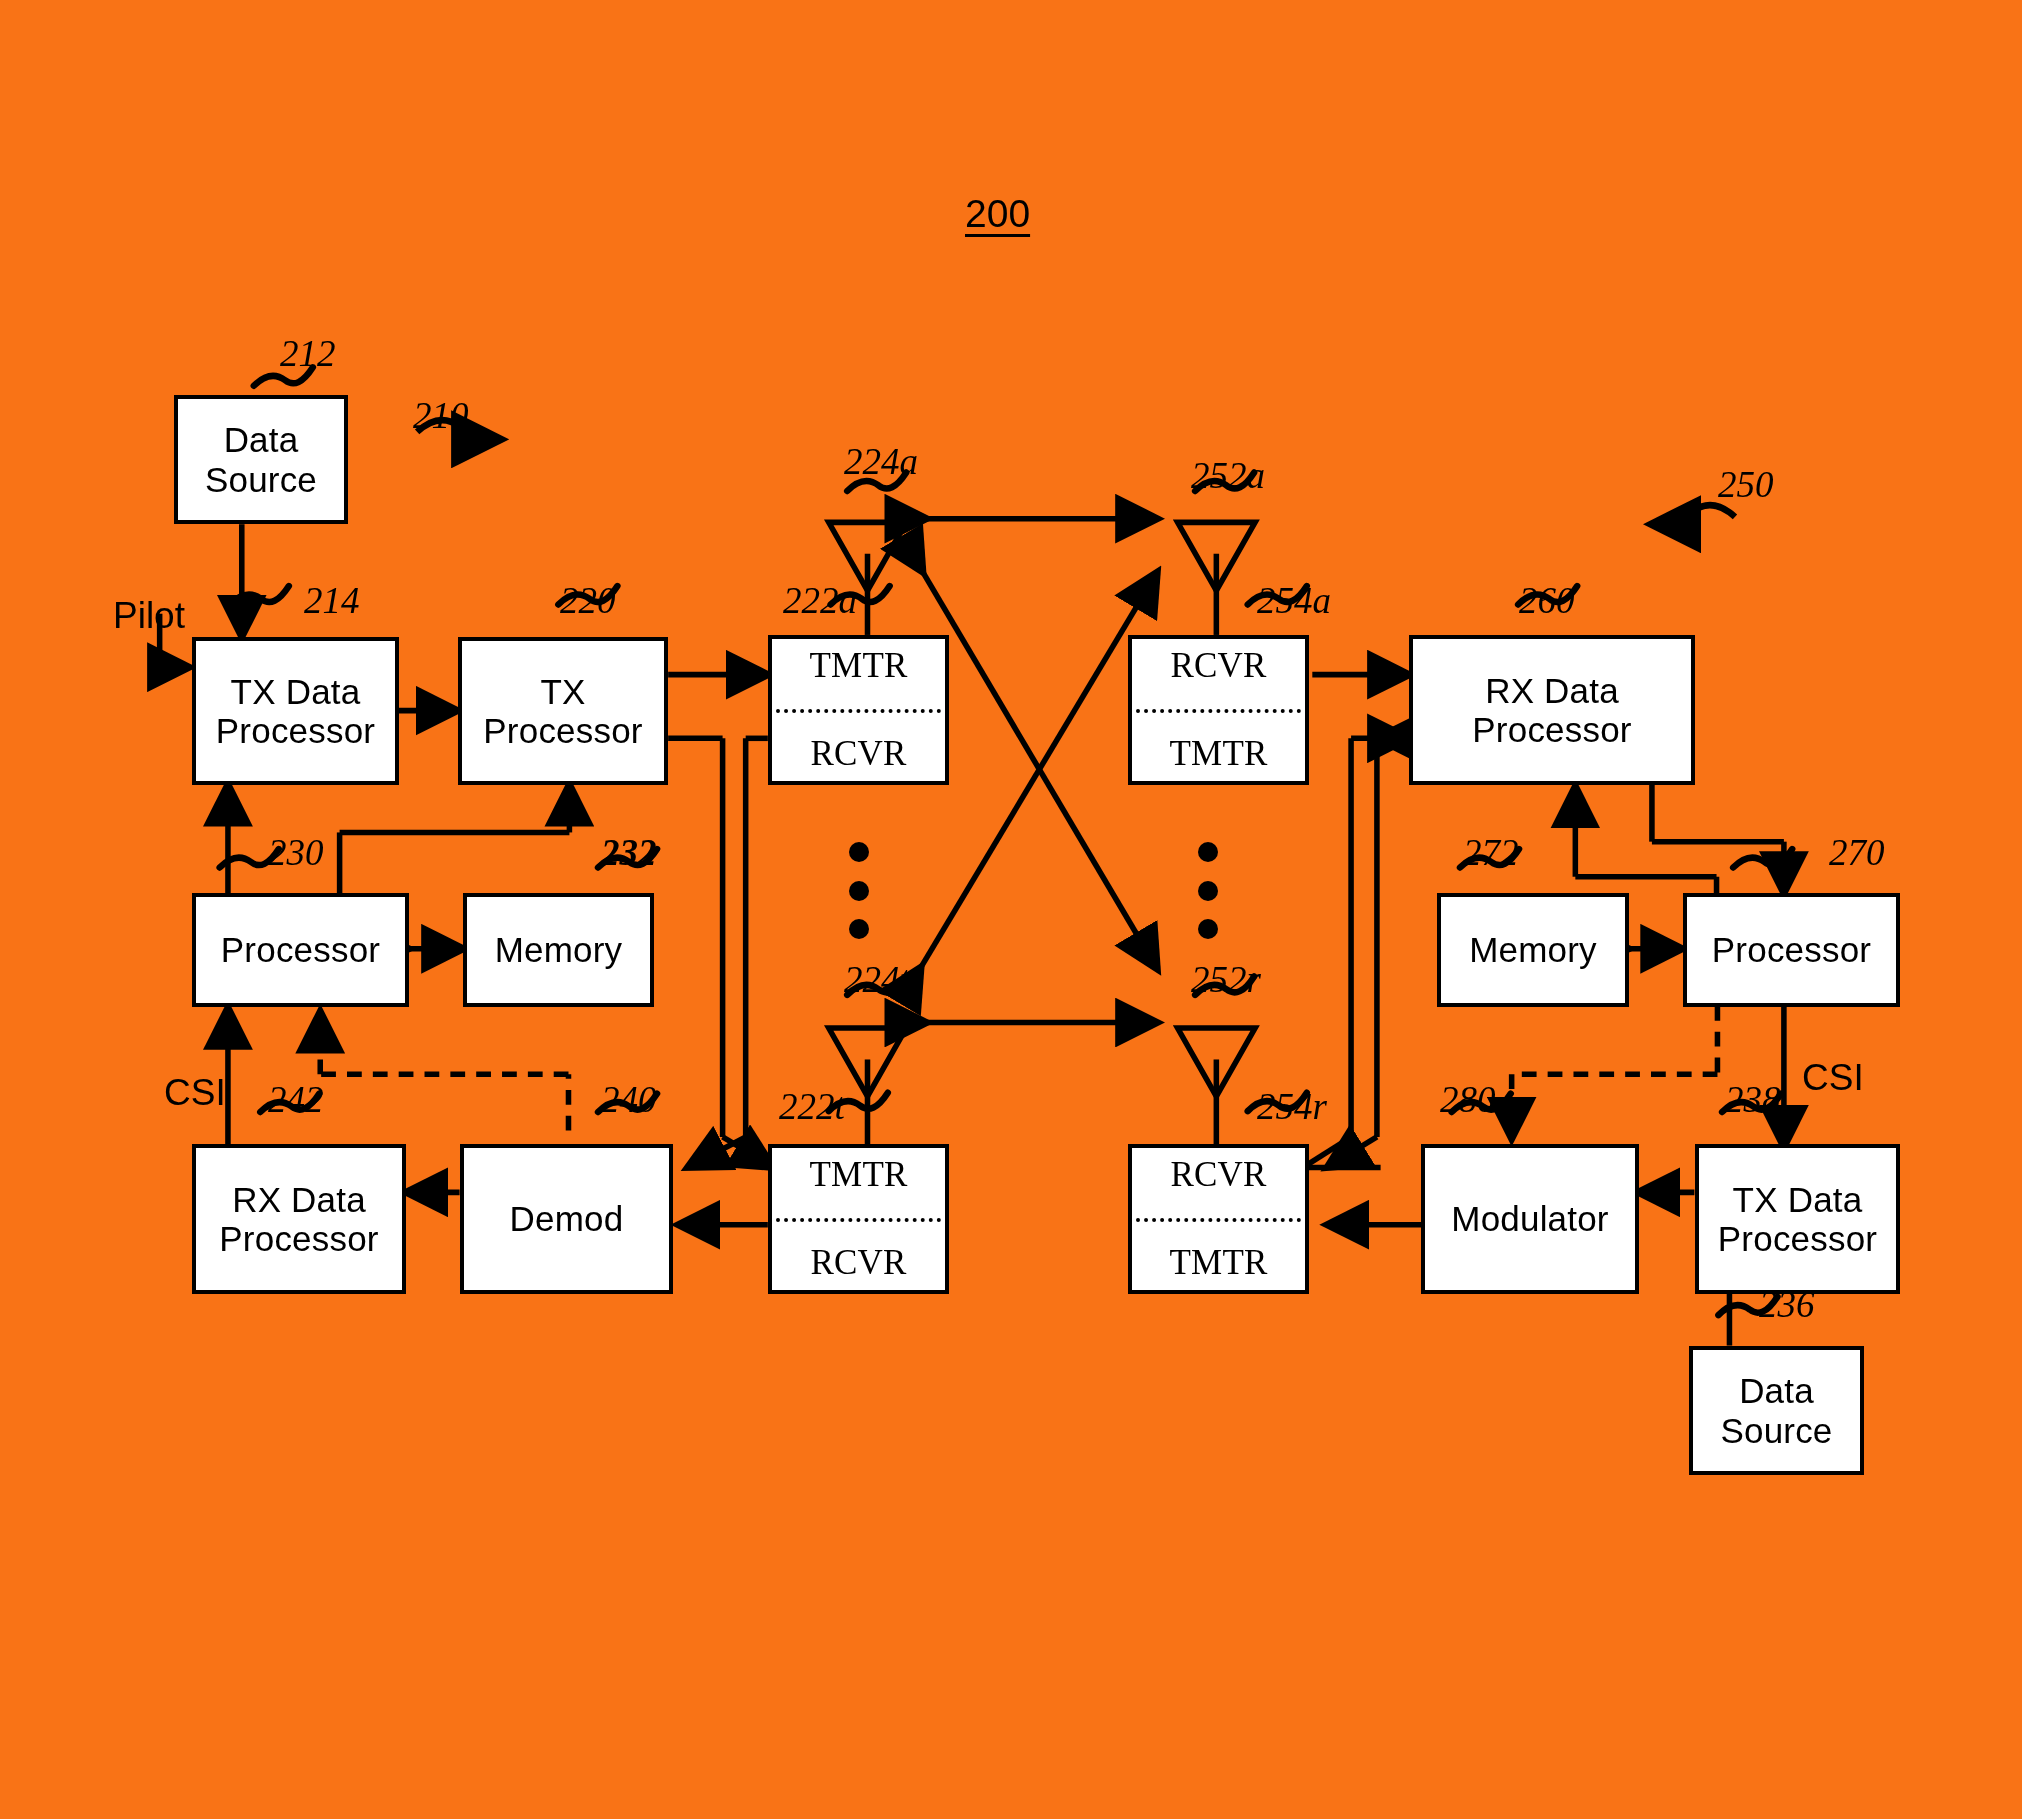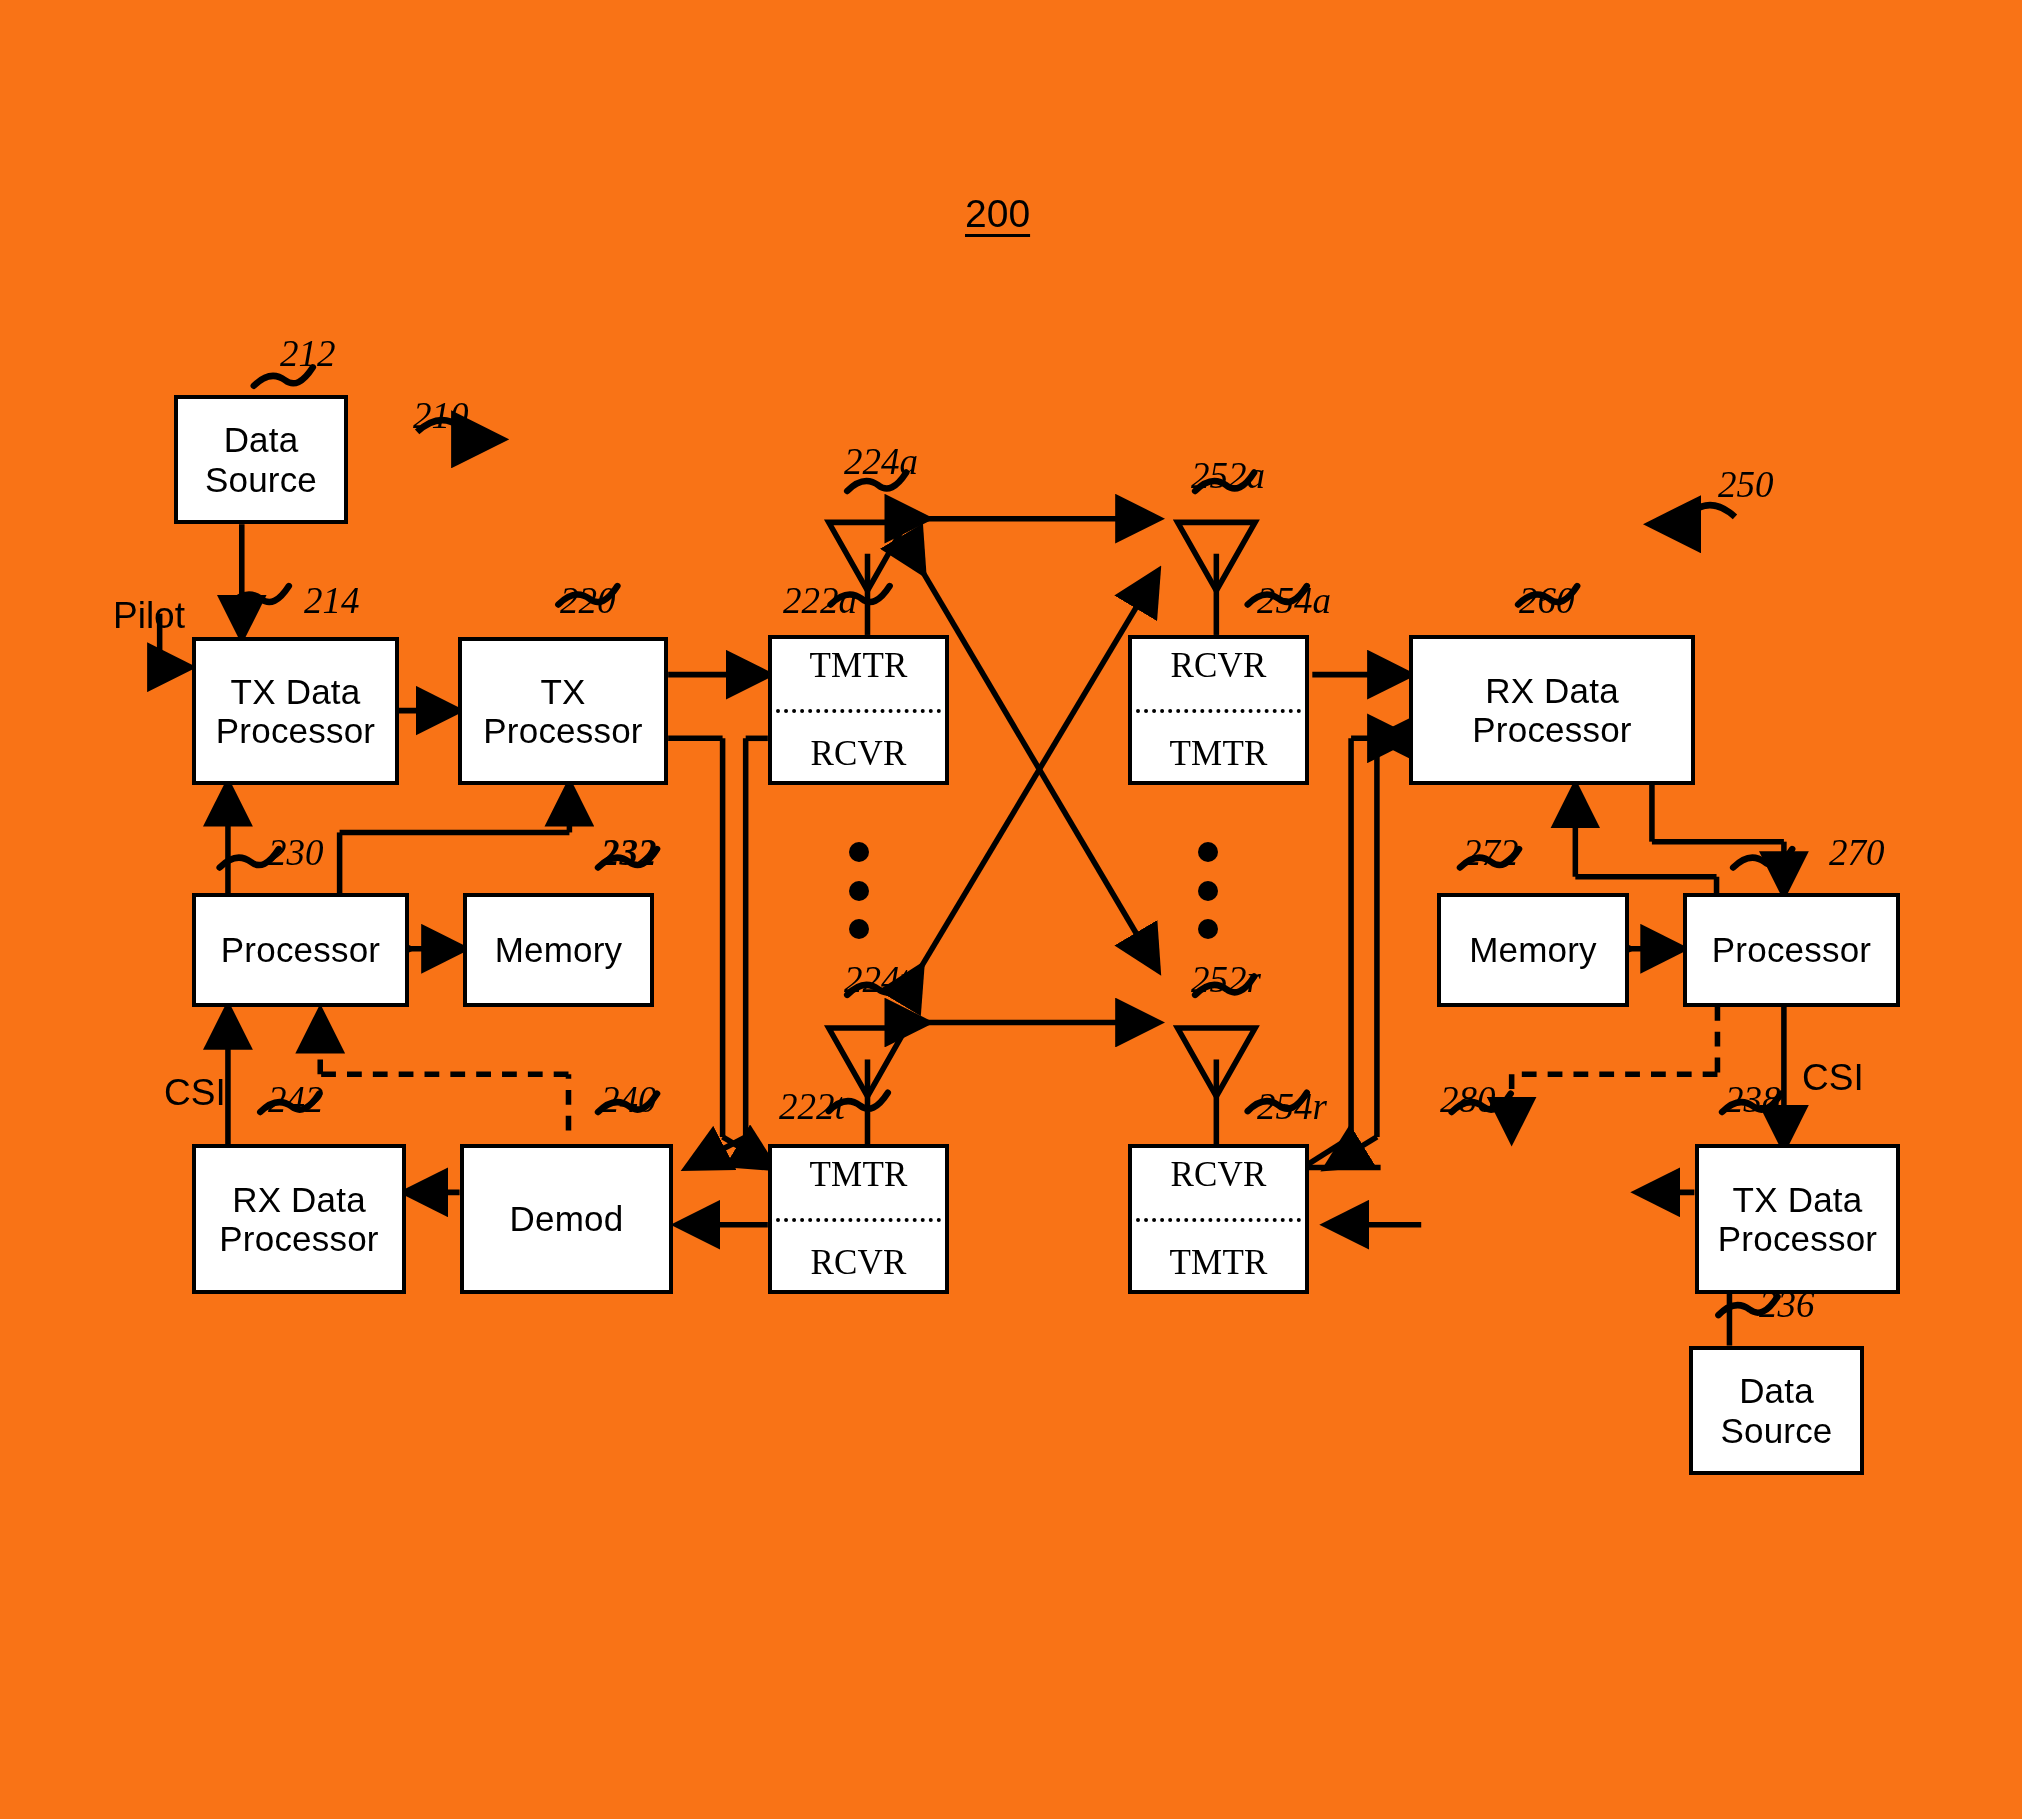--- a/index.html
+++ b/index.html
@@ -308,20 +308,23 @@
     <span class="ln">RX Data</span>
     <span class="ln">Processor</span>
   </div>
   <div class="ref" style="left:268px; top:1078px;">242</div>
 
   <div class="box" style="left:460px; top:1144px; width:213px; height:150px;">
     <span class="ln">Demod</span>
   </div>
   <div class="ref" style="left:601px; top:1078px;">240</div>
 
+  <div class="box" style="left:1421px; top:1144px; width:218px; height:150px;">
+    <span class="ln">Modulator</span>
+  </div>
   <div class="ref" style="left:1440px; top:1078px;">280</div>
 
   <div class="box" style="left:1695px; top:1144px; width:205px; height:150px;">
     <span class="ln">TX Data</span>
     <span class="ln">Processor</span>
   </div>
   <div class="ref" style="left:1725px; top:1078px;">238</div>
 
   <div class="box" style="left:1689px; top:1346px; width:175px; height:129px;">
     <span class="ln">Data</span>

